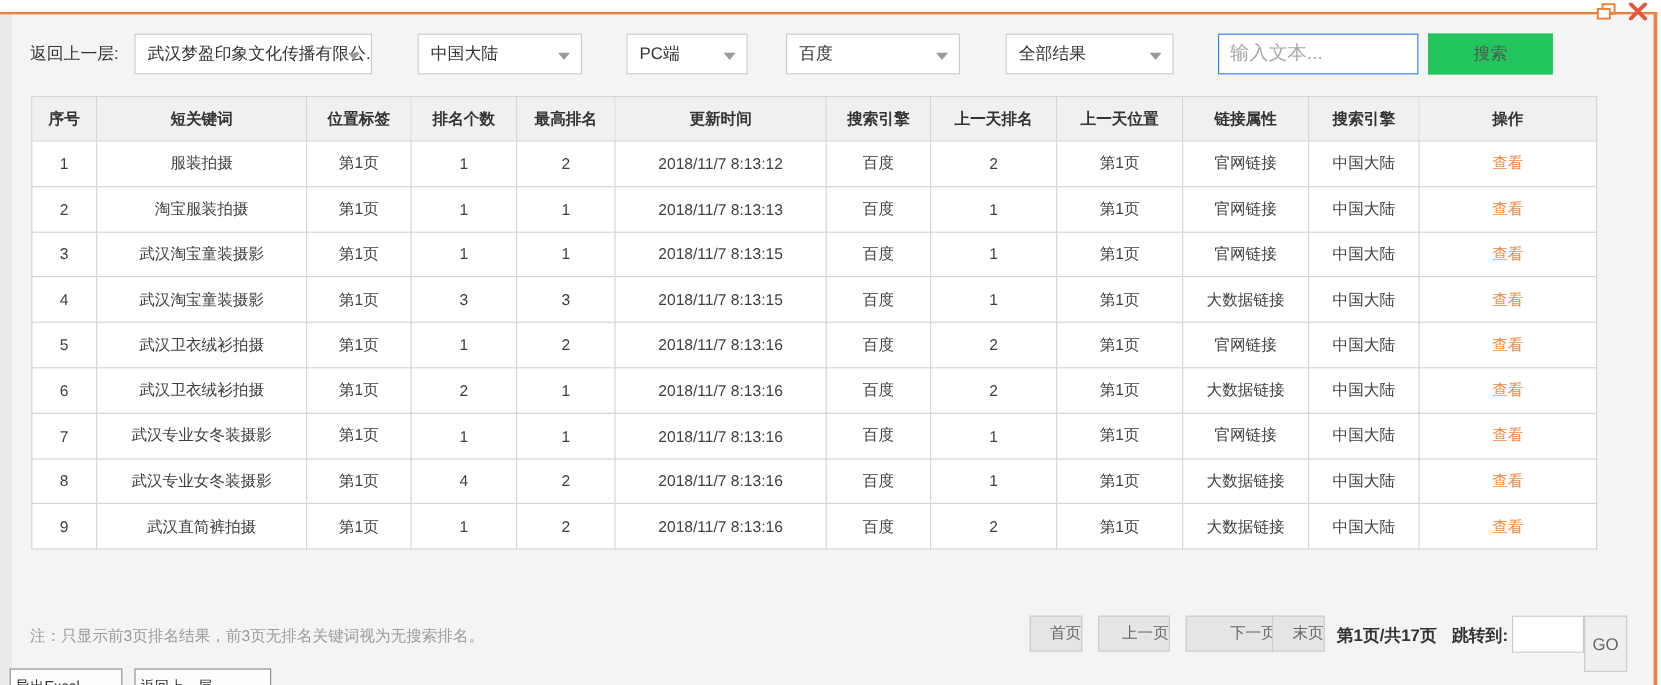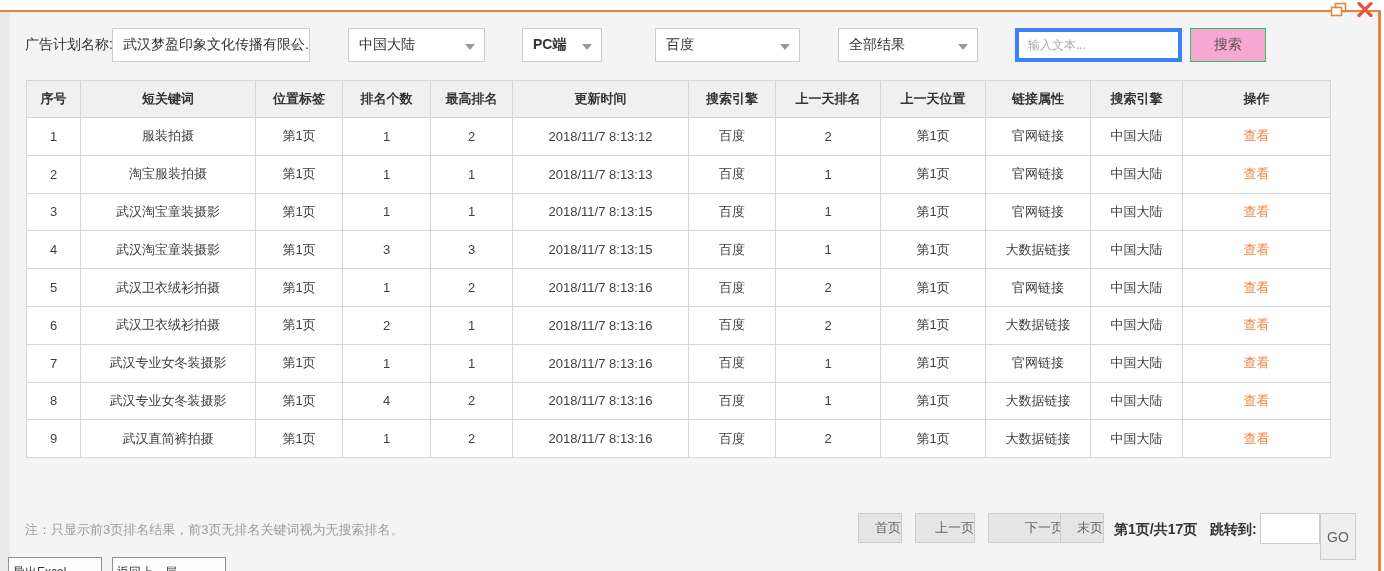--- a/index.html
+++ b/index.html
@@ -15,27 +15,27 @@
   .win-icons svg { display:block; cursor:pointer; }
 
   
   .filter-label { position:absolute; left:25px; top:36px; font-size:14px; color:#333; }
   .sel { position:absolute; top:28px; height:34px; background:#fff; border:1px solid #ccc; font-size:14px; color:#333;
          display:flex; align-items:center; padding:0 22px 0 10px; cursor:pointer; white-space:nowrap; overflow:hidden; }
   .sel .chev { position:absolute; right:9px; top:15px; width:0; height:0; border-left:5px solid transparent;
                border-right:5px solid transparent; border-top:6px solid #9a9a9a; }
   .sel1 { left:112px; width:198px; }
   .sel2 { left:348px; width:137px; }
-  .sel3 { left:522px; width:80px;font-weight:bold; }
+  .sel3 { left:522px; width:101px; }
   .sel4 { left:655px; width:145px; }
   .sel5 { left:838px; width:140px; }
-  .filter-input { position:absolute; left:1015px; top:28px; width:167px; height:34px; border:4px solid #3b82f6; background:#fff;
-                  font-size:12px; color:#333; padding:0 9px; font-family:inherit; }
+  .filter-input { position:absolute; left:1015px; top:28px; width:167px; height:34px; border:1px solid #3b82f6; background:#fff;
+                  font-size:16px; color:#333; padding:0 9px; font-family:inherit; }
   .filter-input::placeholder { color:#a9a9a9; }
-  .search-btn { position:absolute; left:1190px; top:28px; width:76px; height:34px; background:#f9a8d4; border:1px solid #22c55e;
+  .search-btn { position:absolute; left:1190px; top:28px; width:104px; height:34px; background:#22c55e; border:4px solid #22c55e;
                 font-size:14px; color:#555; cursor:pointer; font-family:inherit; }
 
   
   table.rank { position:absolute; left:26px; top:80px; border-collapse:collapse; table-layout:fixed; background:#fff; }
   table.rank th, table.rank td { border:1px solid #d6d6d6; text-align:center; font-size:13px; overflow:hidden; white-space:nowrap; }
   table.rank th { height:37px; background:#f0f0f1; color:#333; font-weight:bold;margin-left:23px; }
   table.rank td { height:37.8px; color:#3f3f3f; background:#fff; }
   a.view-link { color:#ef8a43; text-decoration:none; cursor:pointer; }
 
   
@@ -70,21 +70,21 @@
 <div class="win-icons">
   <svg width="17" height="15" viewBox="0 0 17 15">
     <rect x="5.5" y="1.5" width="10" height="8" fill="none" stroke="#e8833c" stroke-width="1.6"></rect>
     <rect x="1.5" y="5.5" width="10" height="8" fill="#fff" stroke="#e8833c" stroke-width="1.6"></rect>
   </svg>
   <svg width="16" height="15" viewBox="0 0 16 15">
     <path d="M2 1.5 L14 13.5 M14 1.5 L2 13.5" stroke="#e4573d" stroke-width="3.2" stroke-linecap="round" fill="none"></path>
   </svg>
 </div>
 
-<div class="filter-label">广告计划名称:</div>
+<div class="filter-label">返回上一层:</div>
 
 <div class="sel sel1">
   <span>武汉梦盈印象文化传播有限公...</span>
   <span class="chev"></span>
 </div>
 <div class="sel sel2">
   <span>中国大陆</span>
   <span class="chev"></span>
 </div>
 <div class="sel sel3">

